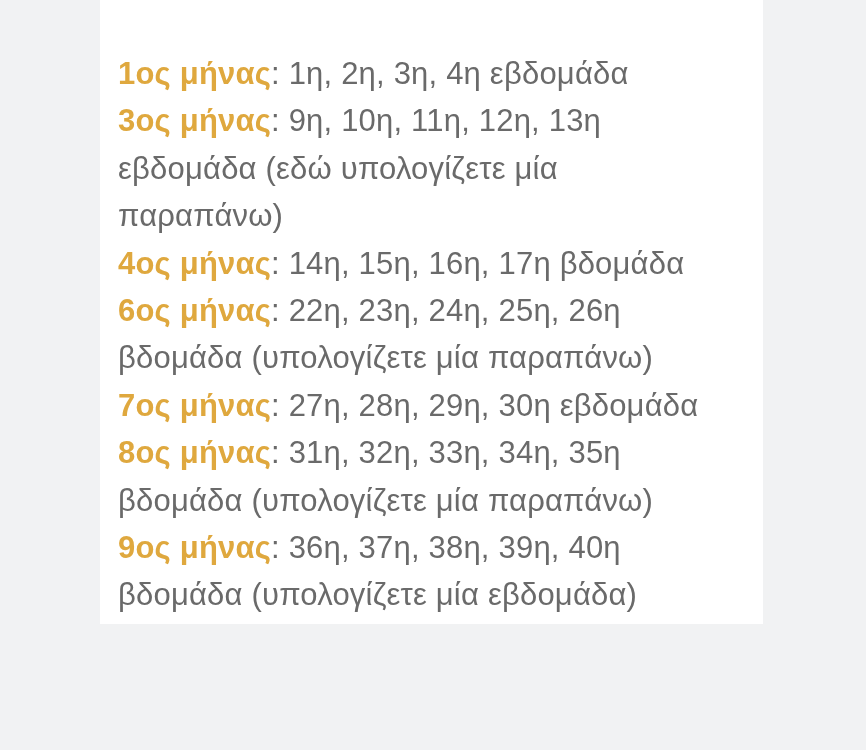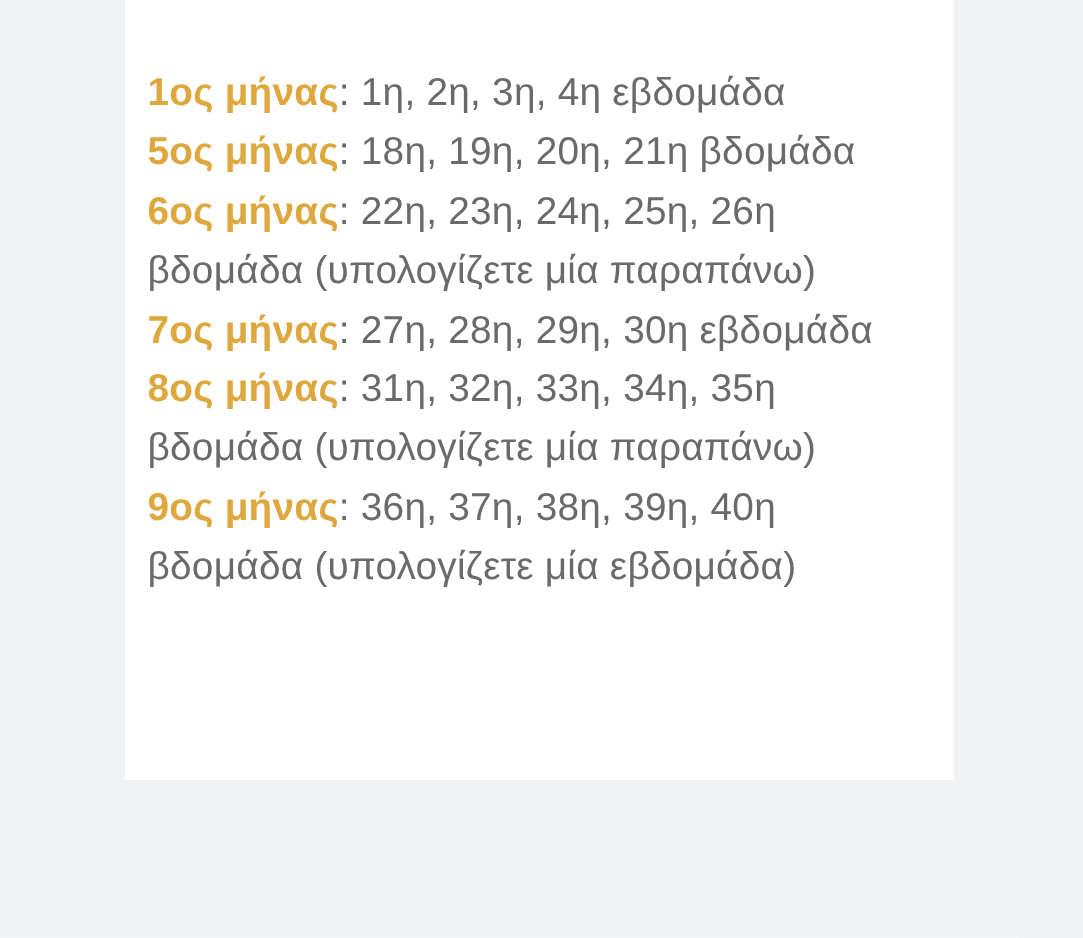--- a/index.html
+++ b/index.html
@@ -42,23 +42,26 @@
 </style>
 </head>
 <body>
 
 <div class="card">
   <div class="content">
 
     <div class="entry"><span class="month-label">1ος μήνας</span><span>: 1η, 2η, 3η, 4η εβδομάδα</span></div>
 
 
+    <div class="entry"><span class="month-label">3ος μήνας</span><span>: 9η, 10η, 11η, 12η, 13η
+εβδομάδα (εδώ υπολογίζετε μία
+παραπάνω)</span></div>
 
+    <div class="entry"><span class="month-label">4ος μήνας</span><span>: 14η, 15η, 16η, 17η βδομάδα</span></div>
 
-    <div class="entry"><span class="month-label">5ος μήνας</span><span>: 18η, 19η, 20η, 21η βδομάδα</span></div>
 
     <div class="entry"><span class="month-label">6ος μήνας</span><span>: 22η, 23η, 24η, 25η, 26η
 βδομάδα (υπολογίζετε μία παραπάνω)</span></div>
 
     <div class="entry"><span class="month-label">7ος μήνας</span><span>: 27η, 28η, 29η, 30η εβδομάδα</span></div>
 
     <div class="entry"><span class="month-label">8ος μήνας</span><span>: 31η, 32η, 33η, 34η, 35η
 βδομάδα (υπολογίζετε μία παραπάνω)</span></div>
 
     <div class="entry"><span class="month-label">9ος μήνας</span><span>: 36η, 37η, 38η, 39η, 40η

